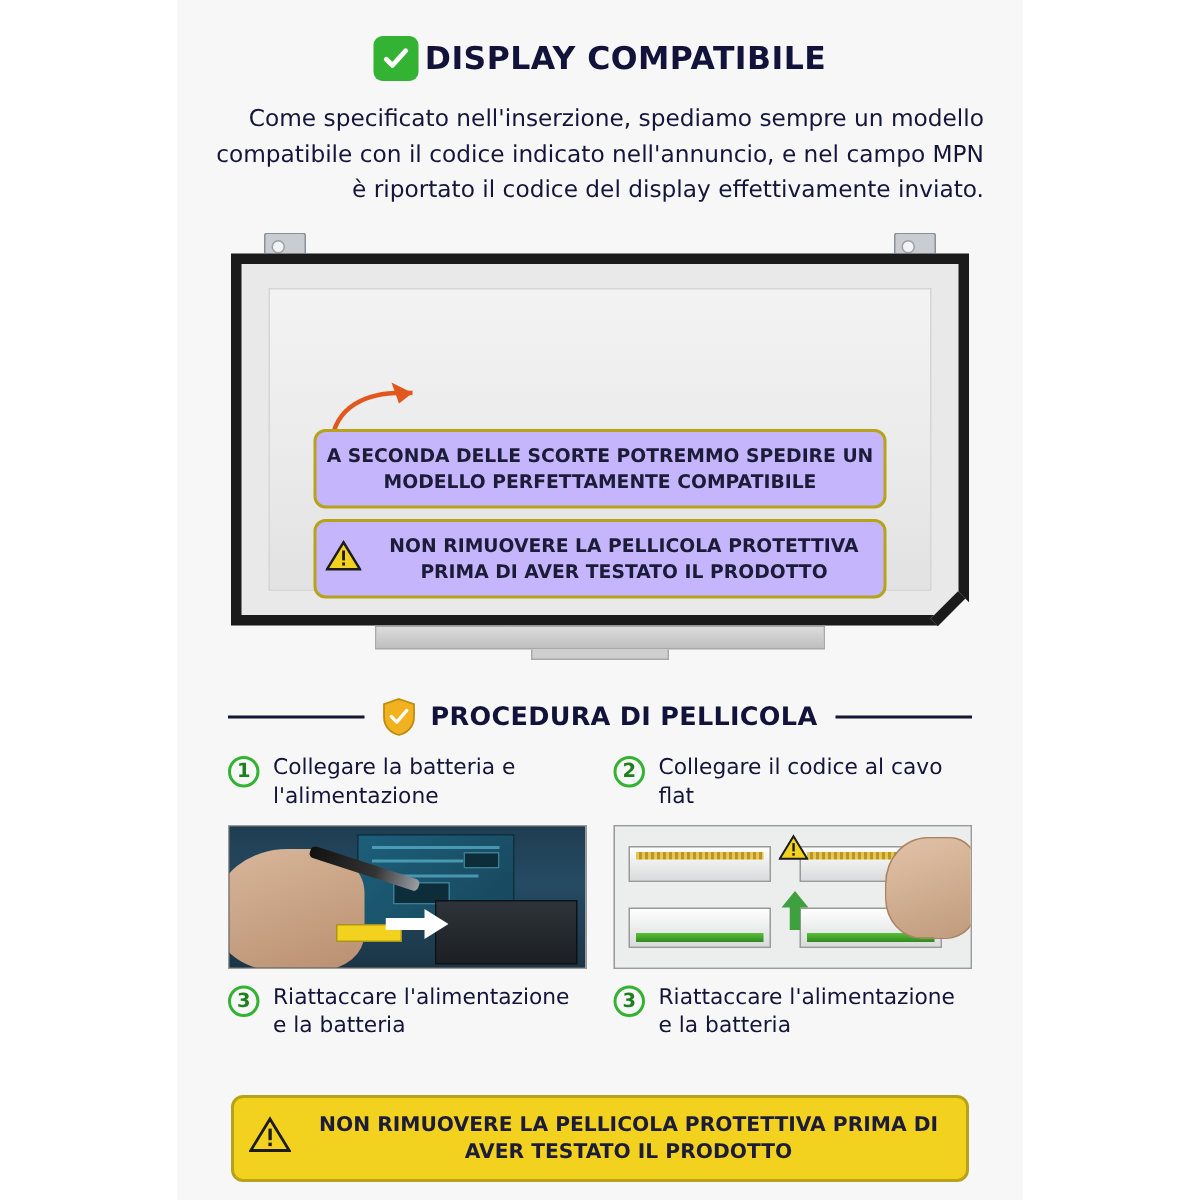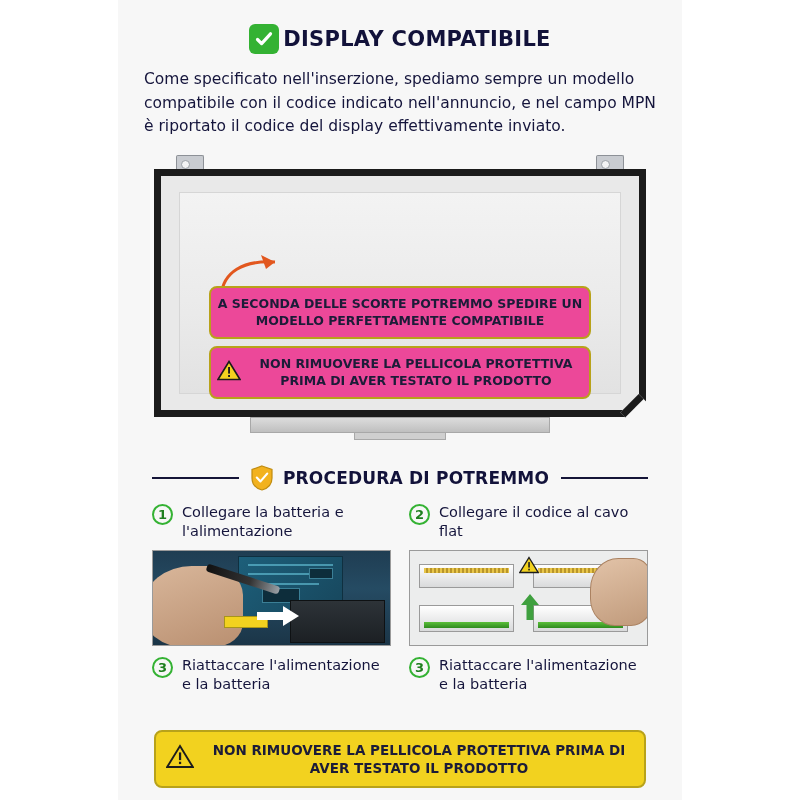--- a/index.html
+++ b/index.html
@@ -41,21 +41,21 @@
     display:flex; align-items:center; justify-content:center;
     flex: 0 0 auto;
   }
   .check-box svg { display:block; }
   .hdr-title {
     font-size: 21px; font-weight: bold; letter-spacing: .3px;
     color: #12123a;
   }
   .hdr-sub {
     margin: 14px 26px 0 26px;
-    text-align: left;
+    text-align: right;
     font-size: 15.5px;
     line-height: 1.52;
     color: #15153c;
   }
 
   
   .panel-wrap {
     position: relative;
     margin: 16px 36px 0 36px;
   }
@@ -92,21 +92,21 @@
     background: #f7f7f7;
     border-left: 7px solid #1b1b1b;
     transform: rotate(45deg) translate(10px, 2px);
   }
   .arrow-curve {
     position:absolute; left: 56px; top: 76px; width: 80px; height: 46px;
   }
   .callout {
     position:absolute; left: 50%; transform: translateX(-50%);
     width: 382px;
-    background: #ec4899;
+    background: #c4b5fd;
     border: 2px solid #b8a21a;
     border-radius: 8px;
     text-align:center;
     font-weight: bold;
     font-size: 12.5px;
     line-height: 1.35;
     color: #1c1c38;
     padding: 8px 6px;
   }
   .callout.one { top: 110px; }
@@ -309,21 +309,21 @@
 
     <div class="sec">
       <div class="line"></div>
       <div class="title">
         <span class="shield">
           <svg width="22" height="26" viewBox="0 0 22 26" aria-hidden="true">
             <path d="M11 1 L21 4.5 V13 C21 19.5 16.5 23.5 11 25 C5.5 23.5 1 19.5 1 13 V4.5 Z" fill="#f2b21f" stroke="#c08c10" stroke-width="1.2"></path>
             <path d="M5.8 12.6 L9.5 16.4 L16.2 8.6" fill="none" stroke="#ffffff" stroke-width="2.2" stroke-linecap="round" stroke-linejoin="round"></path>
           </svg>
         </span>
-        <span>PROCEDURA DI POTREMMO</span>
+        <span>PROCEDURA DI PELLICOLA</span>
       </div>
       <div class="line"></div>
     </div>
 
     <div class="steps">
 
       <div>
         <div class="step-head">
           <div class="num">1</div>
           <div class="step-text">Collegare la batteria e l'alimentazione</div>

